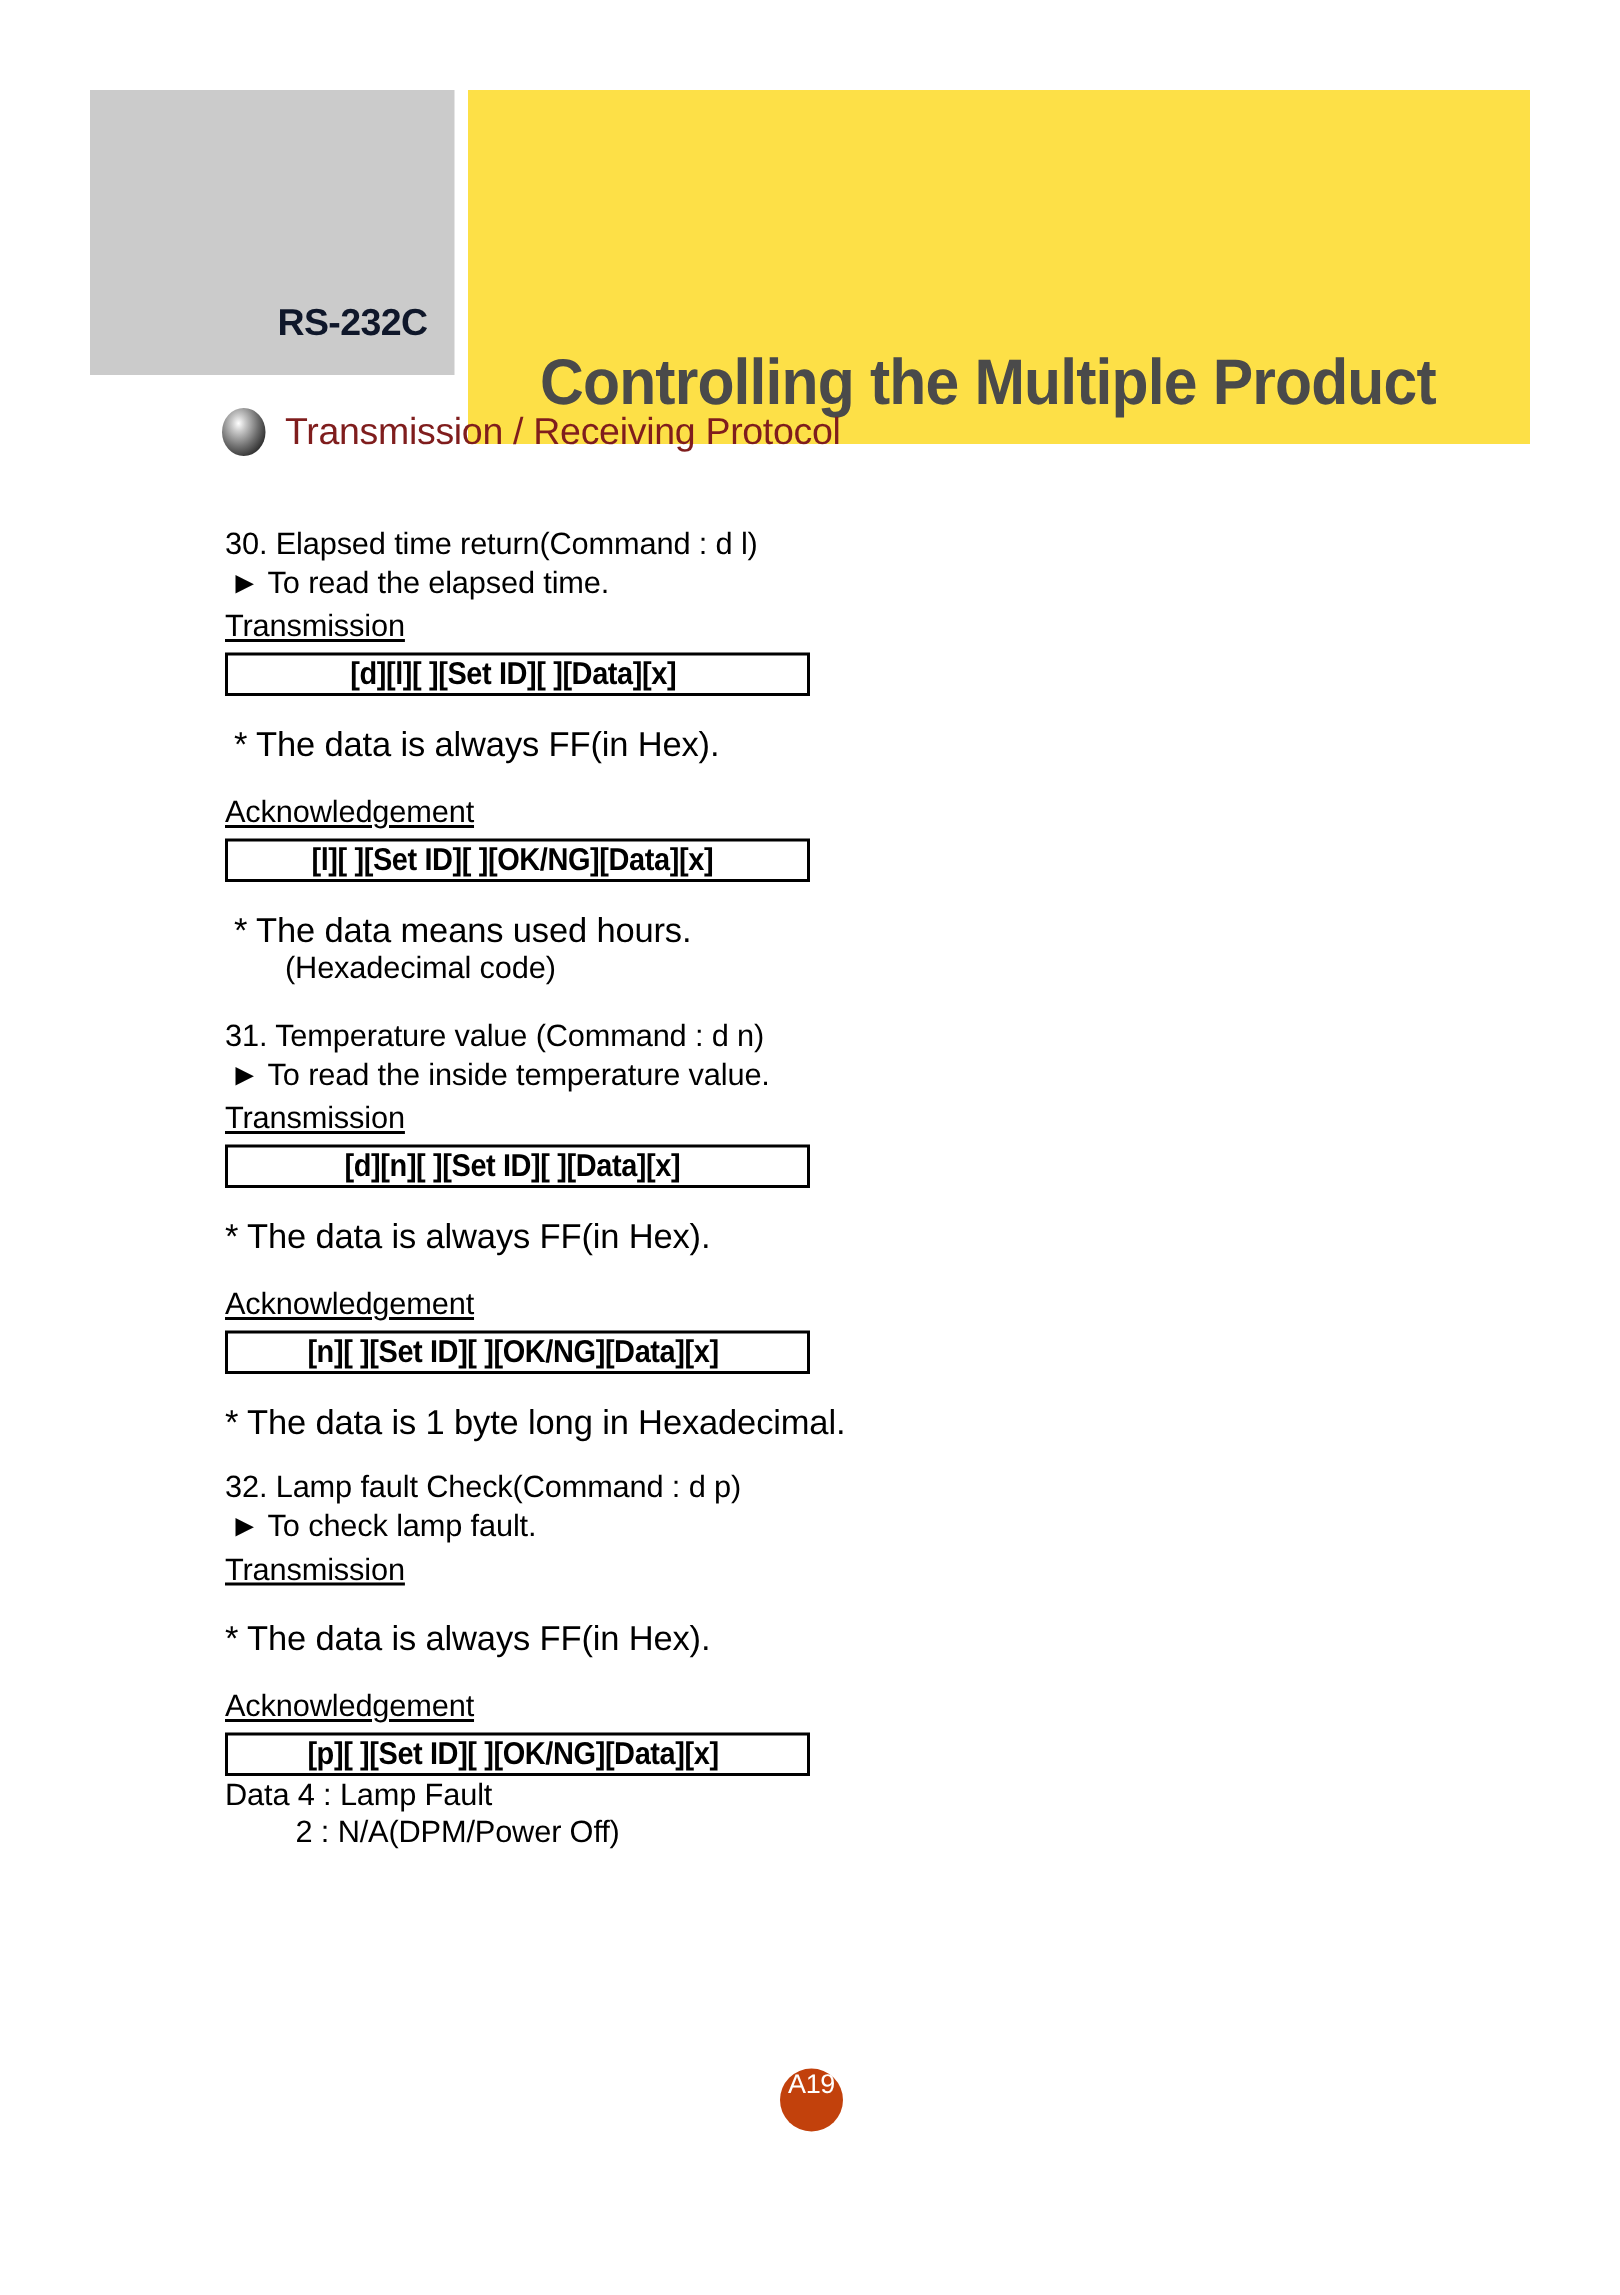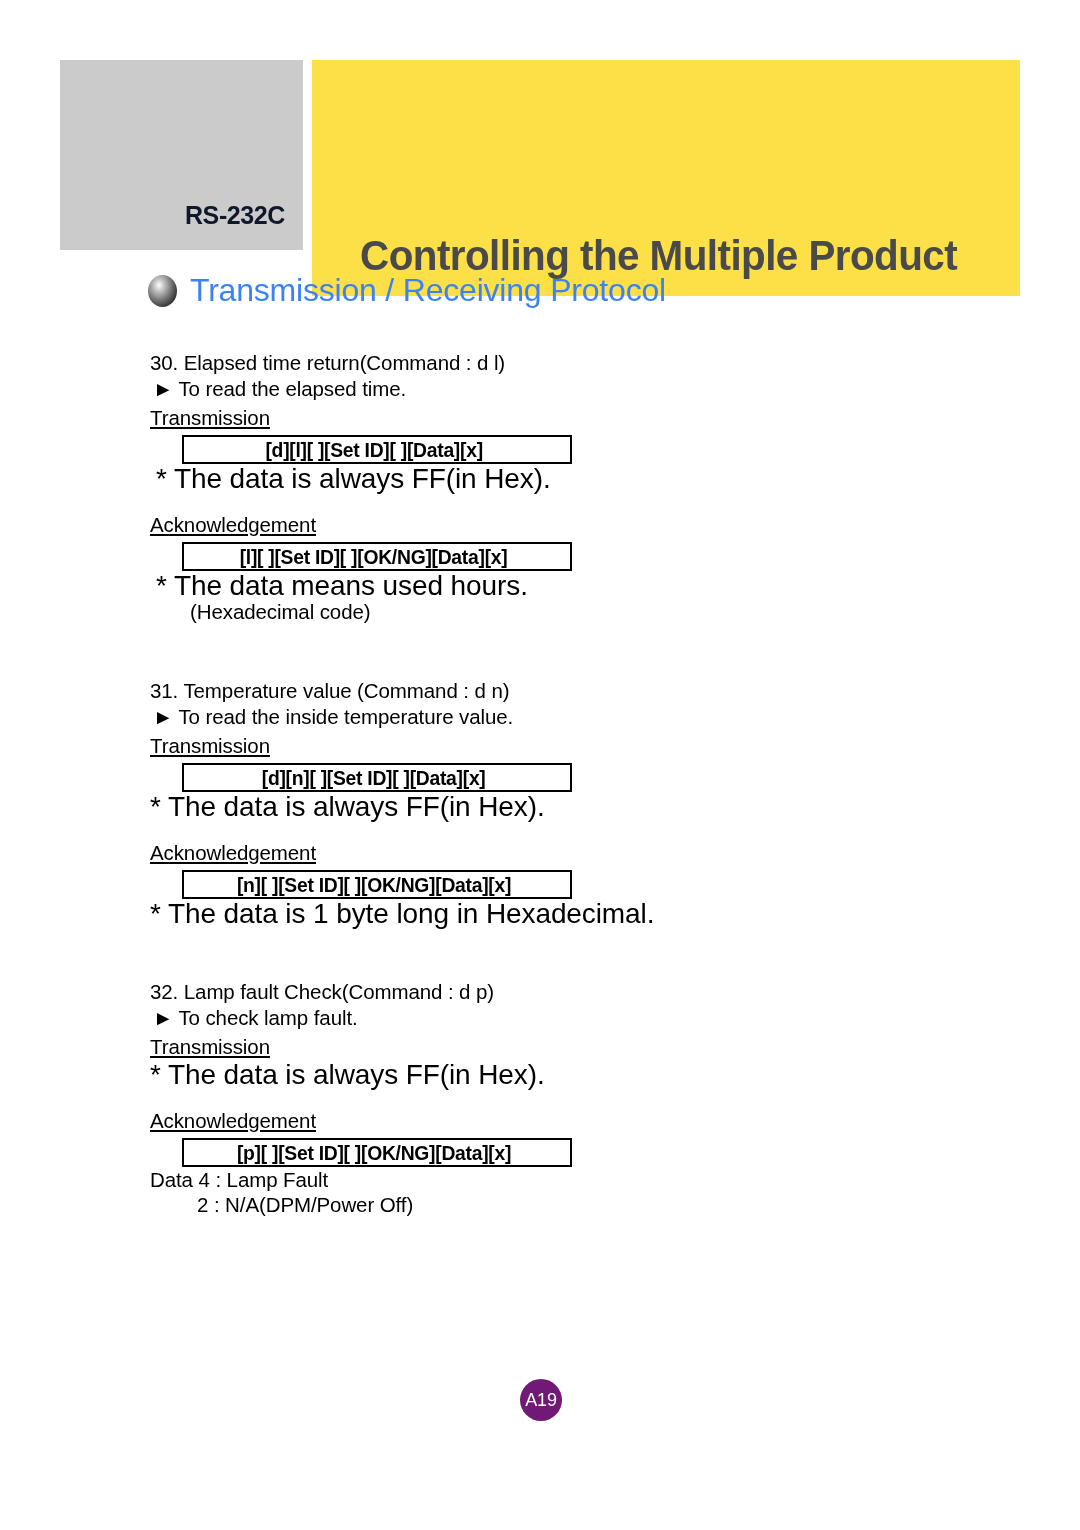--- a/index.html
+++ b/index.html
@@ -72,22 +72,22 @@
     gap: 13px;
   }
   .sphere-bullet {
     width: 29px;
     height: 32px;
     border-radius: 50%;
     background: radial-gradient(ellipse at 38% 32%, #ffffff 0%, #c9c9c9 18%, #6d6d6d 52%, #232323 82%, #0d0d0d 100%);
     flex: 0 0 auto;
   }
   .proto-heading-text {
-    font-size: 32px;
-    color: #3b82f6;
+    font-size: 25px;
+    color: #7f1d1d;
     letter-spacing: -0.2px;
     white-space: nowrap;
   }
 
   
   .content {
     position: absolute;
     left: 0;
     top: 0;
     width: 1080px;
@@ -122,33 +122,32 @@
   .cmd-box {
     box-sizing: border-box;
     width: 390px;
     height: 29px;
     border: 2.5px solid #000000;
     margin-top: 4px;
     display: flex;
     align-items: center;
     justify-content: center;
     padding-right: 6px;
-    margin-left: 32px;
   }
   .cmd-box-text {
     font-size: 21px;
     font-weight: bold;
     letter-spacing: -0.3px;
     transform: scaleX(0.92);
     white-space: nowrap;
   }
   .note {
-    font-size: 28px;
-    line-height: 26px;
-    margin-top: 2px;
+    font-size: 23px;
+    line-height: 26px;
+    margin-top: 19px;
     margin-left: 6px;
     white-space: nowrap;
     letter-spacing: -0.1px;
   }
   .note-indent {
     font-size: 20.5px;
     line-height: 26px;
     margin-left: 40px;
     white-space: nowrap;
     letter-spacing: -0.1px;
@@ -165,23 +164,22 @@
   .spacer-gap { height: 17px; }
 
   
   .page-badge {
     position: absolute;
     left: 520px;
     top: 1379px;
     width: 42px;
     height: 42px;
     border-radius: 50%;
-    background: #701a75;
+    background: #c2410c;
     display: flex;
-    align-items: center;
     justify-content: center;
   }
   .page-badge-text {
     color: #ffffff;
     font-size: 18px;
     letter-spacing: -0.2px;
   }
 </style>
 </head>
 <body>

